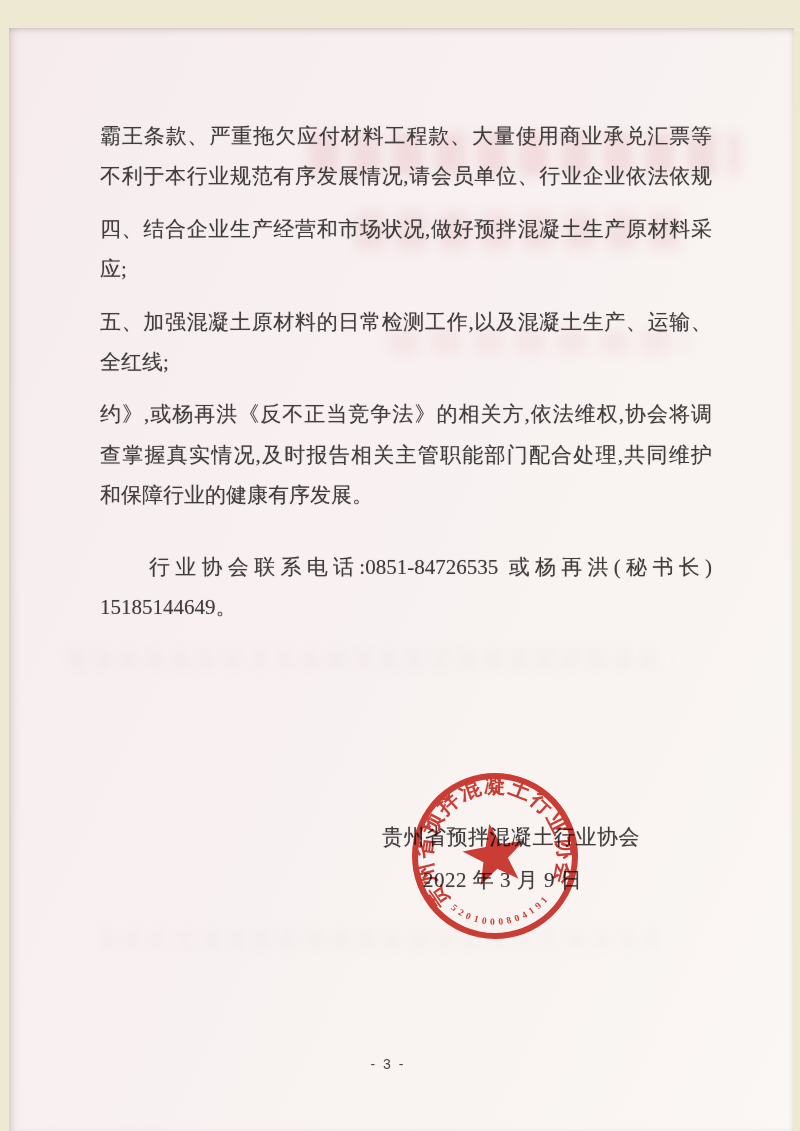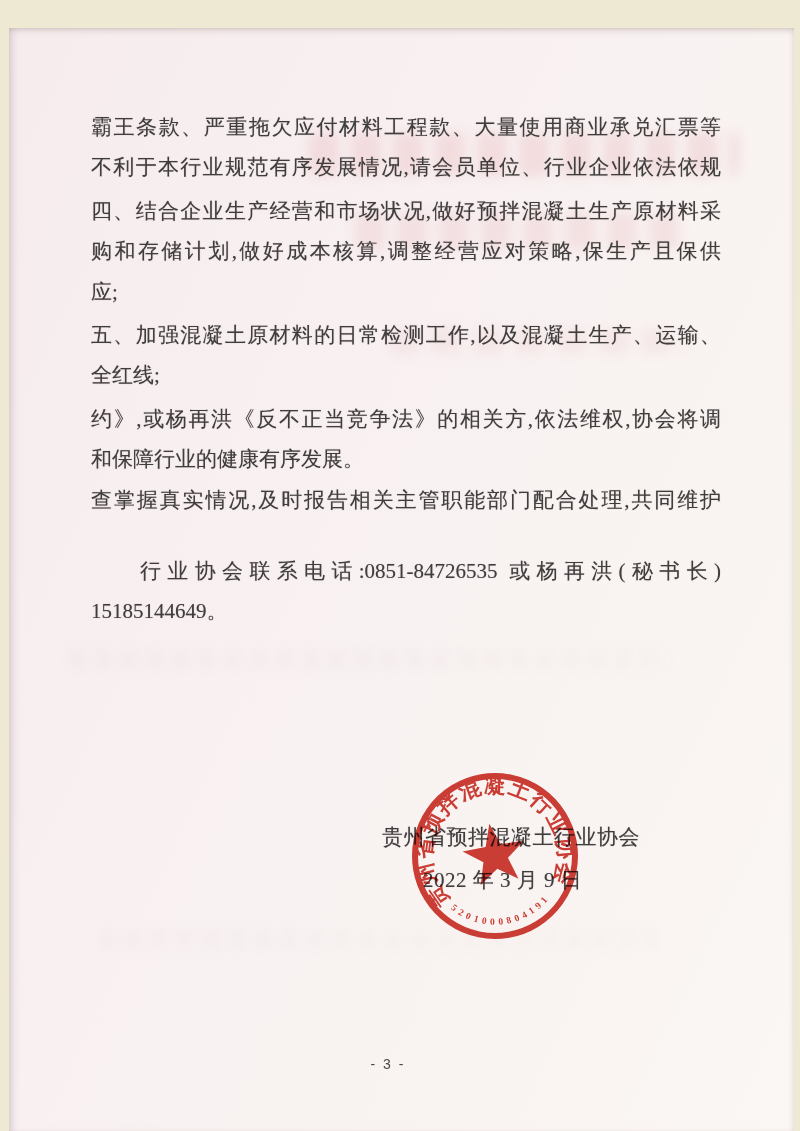--- a/index.html
+++ b/index.html
@@ -44,21 +44,21 @@
   .ghost.g5 { left: 90px;  top: 900px; width: 560px; height: 22px; opacity:.15; }
 
   
   .textcol {
     position: absolute;
     left: 79px; top: 76px; width: 636px;
     font-size: 21px;
     color: #403d3d;
     text-shadow: 0 0 1px rgba(64,61,61,.4);
   }
-  .para { margin: 3px; }
+  .para { margin: 12px; }
   .para.indent { margin-top: 31px; }
   .tline {
     height: 40.4px;
     line-height: 40.4px;
     text-align: justify;
     text-align-last: justify;
     text-justify: inter-character;
     overflow: hidden;
     white-space: nowrap;
   }
@@ -112,31 +112,30 @@
   <div class="ghost gray g4"></div>
   <div class="ghost gray g5"></div>
 
   <div class="textcol">
       <div class="para">
         <div class="tline">霸王条款、严重拖欠应付材料工程款、大量使用商业承兑汇票等</div>
         <div class="tline">不利于本行业规范有序发展情况,请会员单位、行业企业依法依规</div>
       </div>
       <div class="para">
         <div class="tline">四、结合企业生产经营和市场状况,做好预拌混凝土生产原材料采</div>
-        <div class="tline">购和存储计划,做好成本核算,调整经营应对策略,保生产且保供</div>
         <div class="tline last">应;</div>
       </div>
       <div class="para">
         <div class="tline">五、加强混凝土原材料的日常检测工作,以及混凝土生产、运输、</div>
         <div class="tline last">全红线;</div>
       </div>
       <div class="para">
         <div class="tline">约》,或杨再洪《反不正当竞争法》的相关方,依法维权,协会将调</div>
+        <div class="tline">查掌握真实情况,及时报告相关主管职能部门配合处理,共同维护</div>
         <div class="tline last">和保障行业的健康有序发展。</div>
-        <div class="tline">查掌握真实情况,及时报告相关主管职能部门配合处理,共同维护</div>
       </div>
       <div class="para indent">
         <div class="tline first-indent">行业协会联系电话:0851-84726535 或杨再洪(秘书长)</div>
         <div class="tline last">15185144649。</div>
       </div>
     </div>
 
   <div class="sig-org">贵州省预拌混凝土行业协会</div>
   <div class="sig-date">2022 年 3 月 9 日</div>
 

